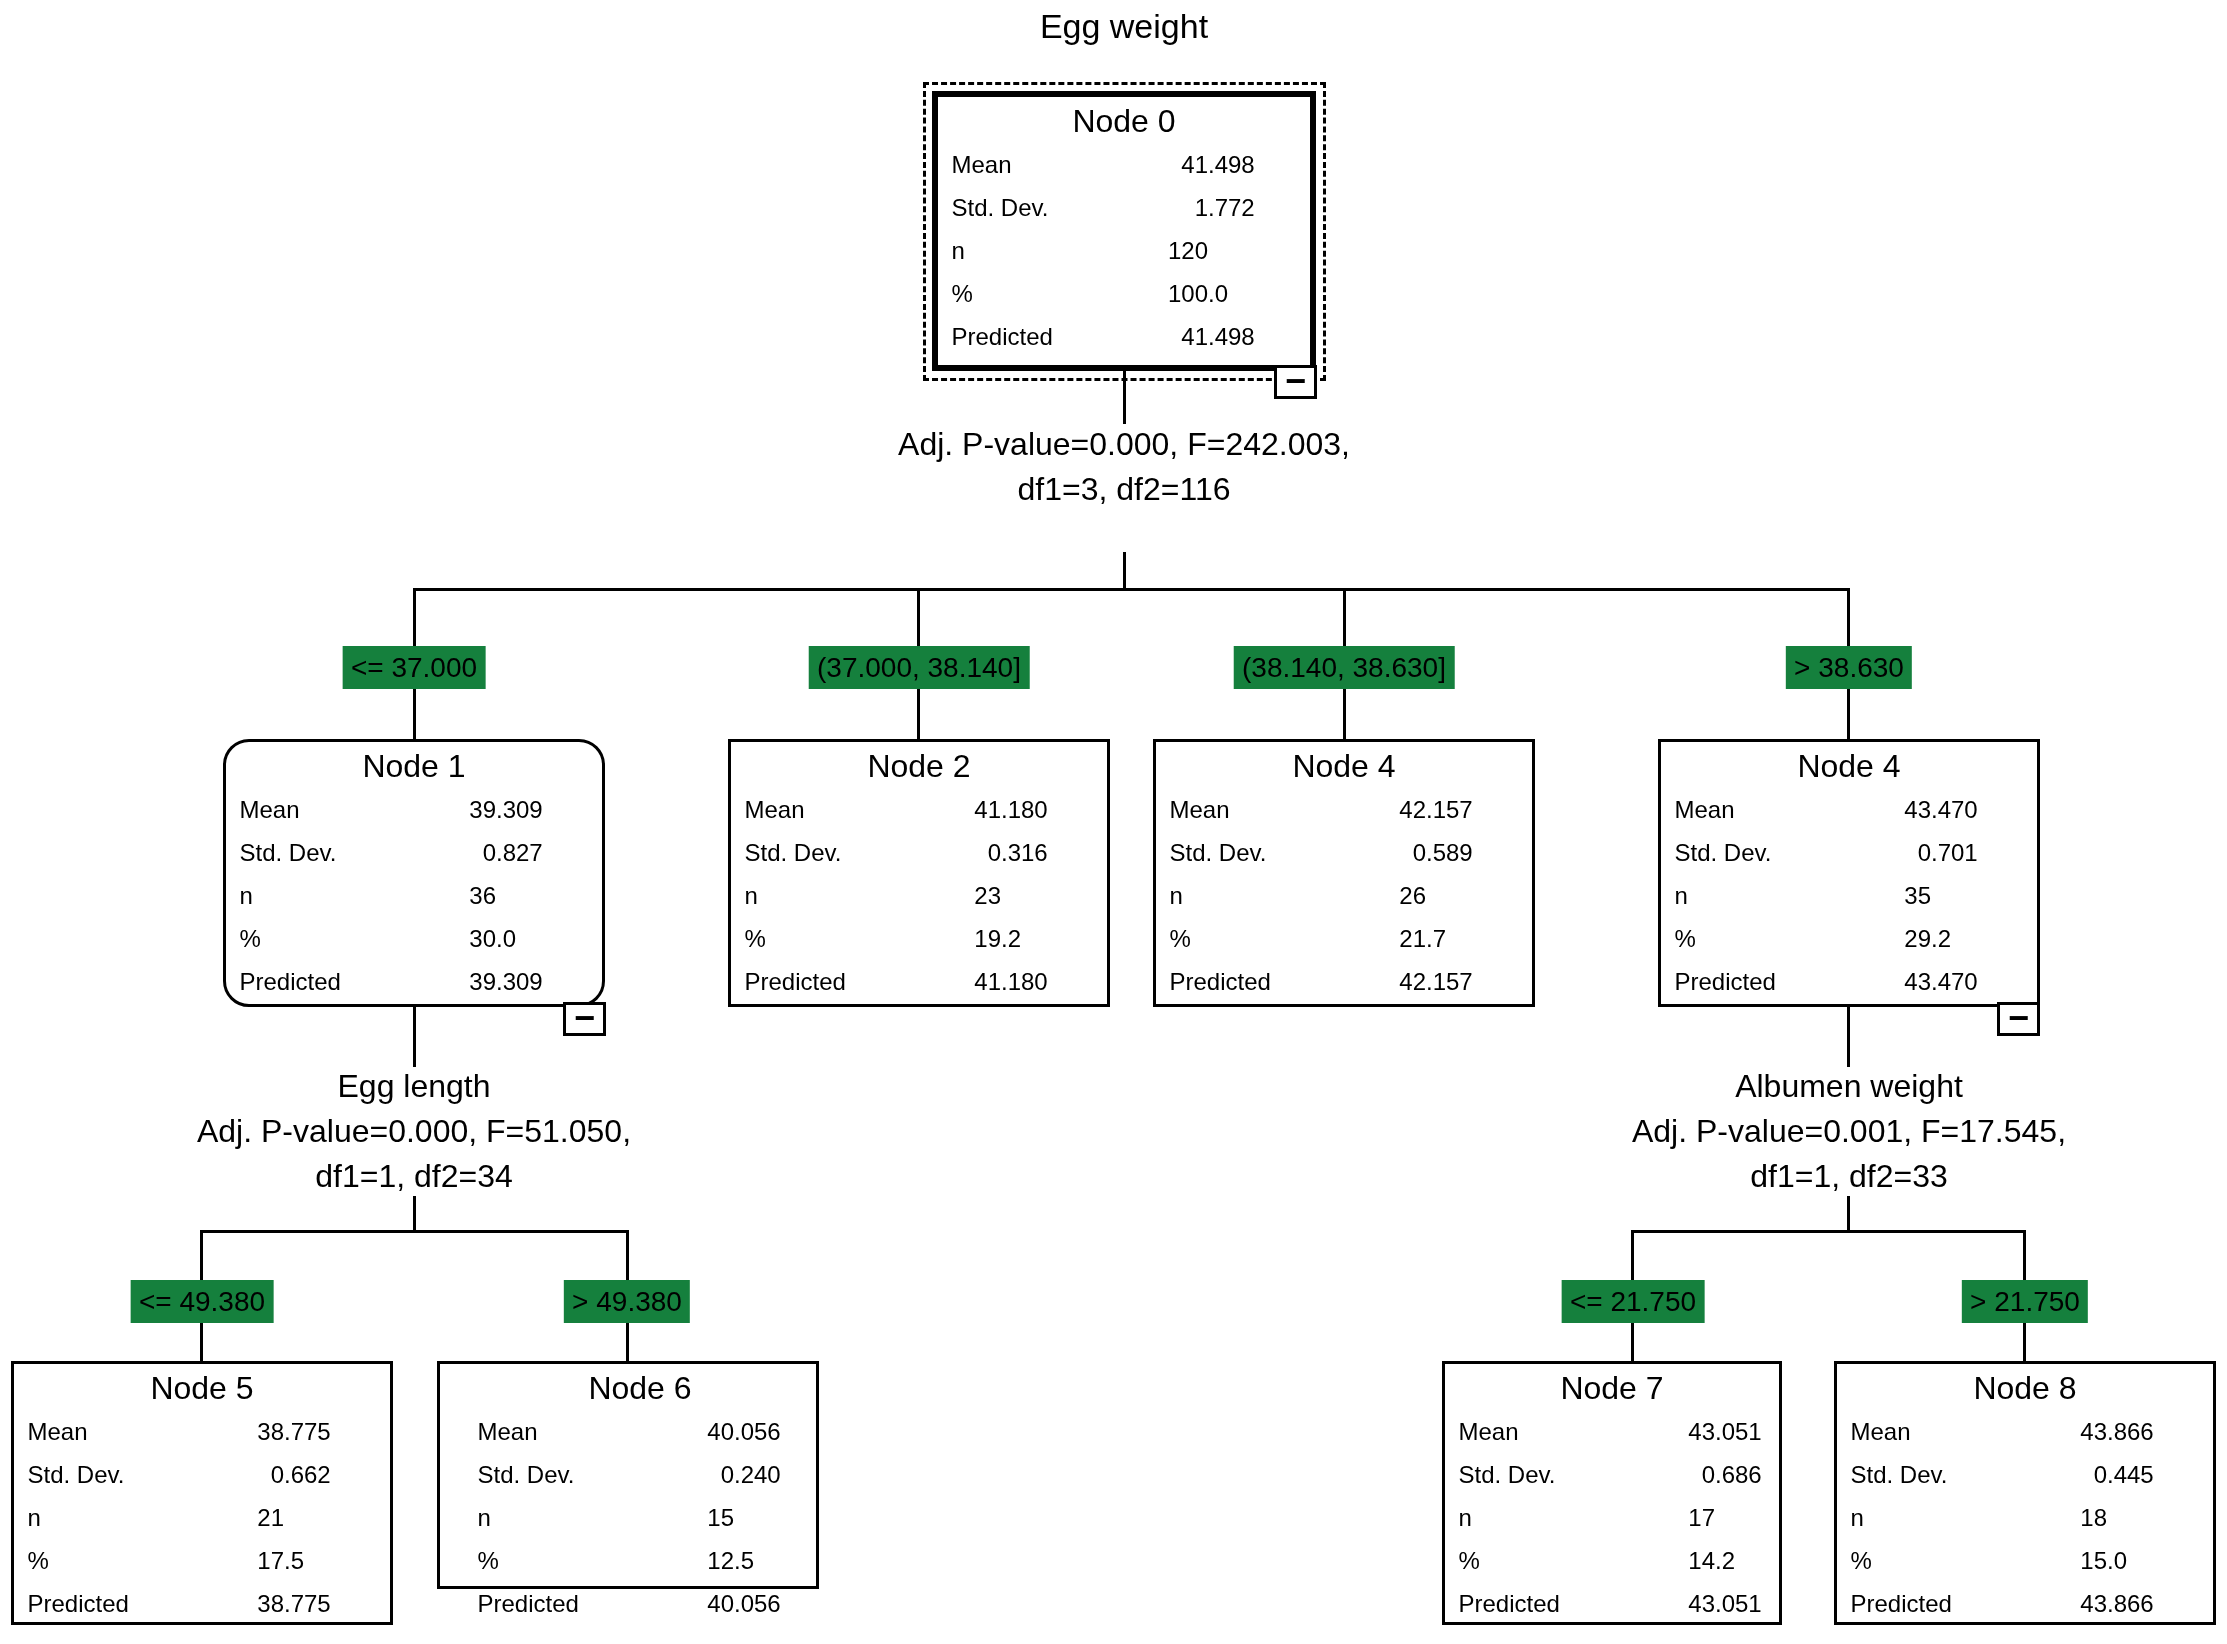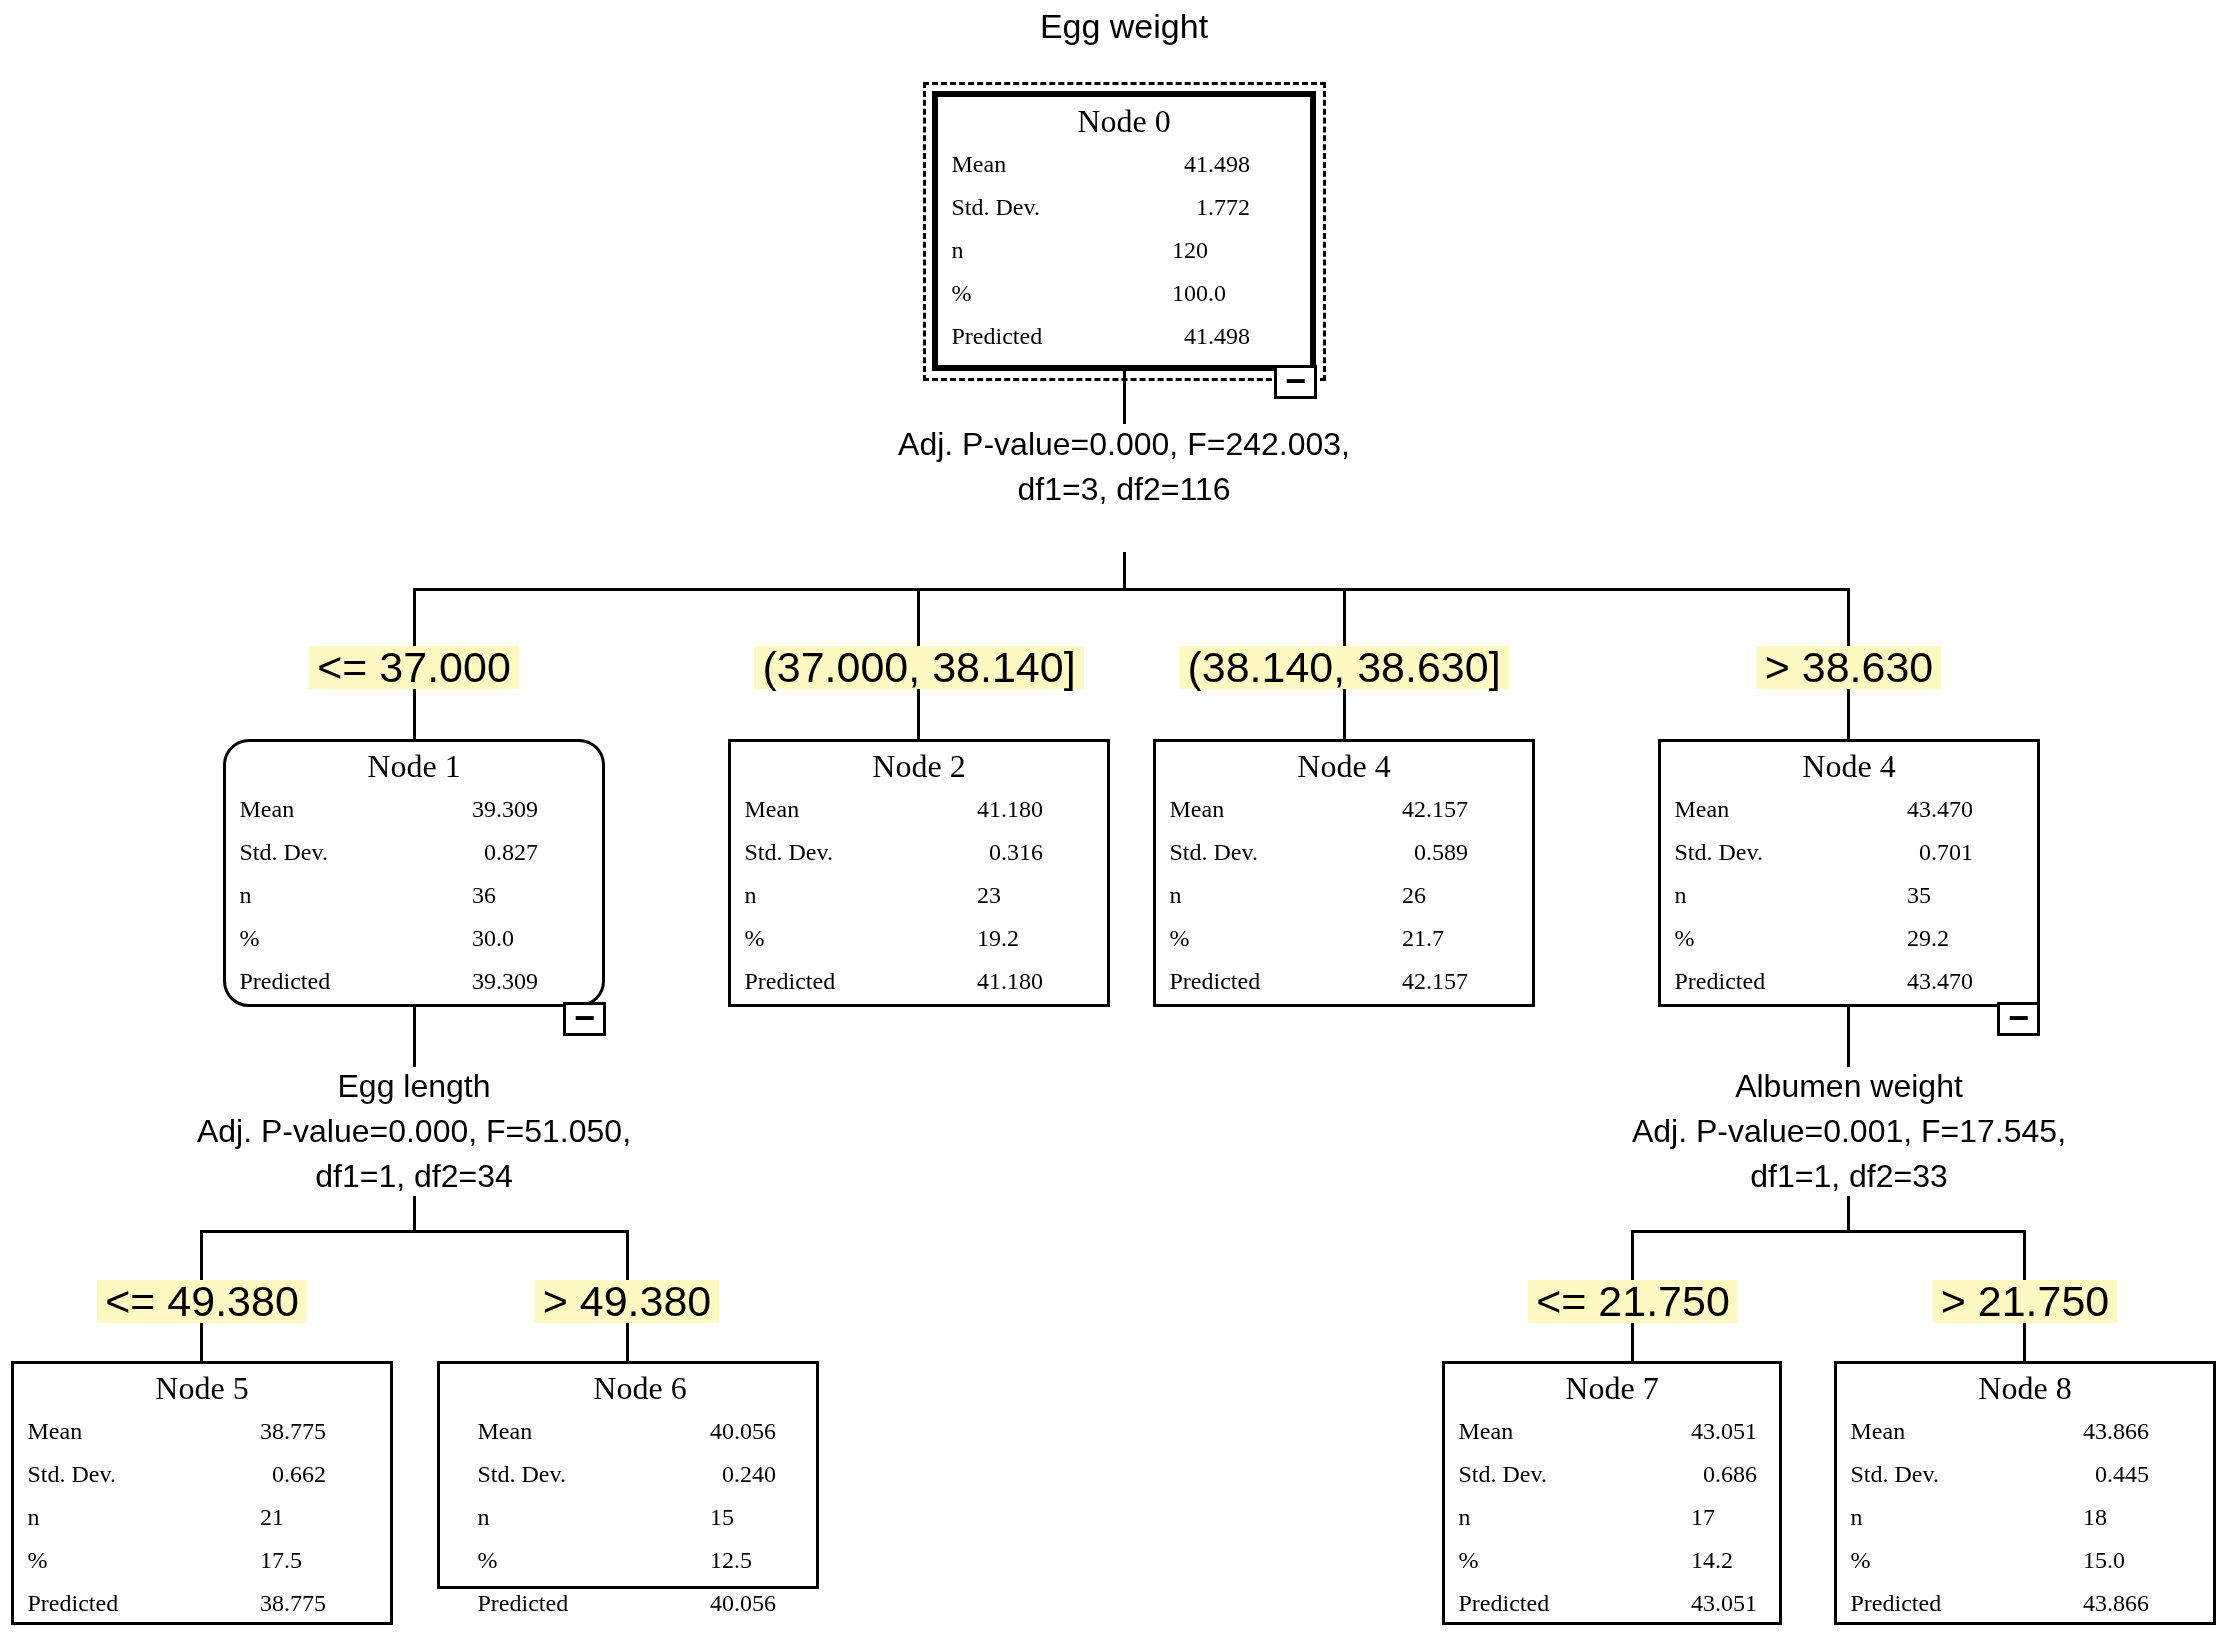--- a/index.html
+++ b/index.html
@@ -2,41 +2,41 @@
 <html style="font-size:8.3px"><head>
 <meta charset="utf-8">
 <style>
   html,body{margin:0;padding:0;background:#fff;}
   #canvas{position:relative;width:2227px;height:1645px;background:#fff;overflow:hidden;
           font-family:"Liberation Sans",sans-serif;color:#000;}
   
   .tree-title{position:absolute;top:7.3px;left:605px;width:1038px;text-align:center;
               font-size:34px;}
   
-  .nb{position:absolute;background:#fff;border:3.1px solid #000;box-sizing:border-box;z-index:2;font-family:Liberation Serif, serif;}
+  .nb{position:absolute;background:#fff;border:3.1px solid #000;box-sizing:border-box;z-index:2;}
   .nb.root{border-width:6.2px;}
   .nt{height:46px;line-height:48px;text-align:center;font-size:32px;}
   .r{position:relative;height:43px;line-height:43px;font-size:24px;}
   .l{position:absolute;left:13.5px;top:0;}
   .vi{position:absolute;left:0;top:0;width:270px;text-align:right;}
   .vf{position:absolute;left:270px;top:0;}
   
   .seln{position:absolute;border:3.1px dashed #000;box-sizing:border-box;z-index:1;}
   
   .mb{position:absolute;width:43px;height:34px;border:3.1px solid #000;box-sizing:border-box;
       background:#fff;z-index:4;text-align:center;line-height:26px;font-size:36px;
       font-weight:bold;padding:0;cursor:pointer;}
   
   .v{position:absolute;width:3.1px;background:#000;z-index:1;}
   .h{position:absolute;height:3.1px;background:#000;z-index:1;}
   
   .sp{position:absolute;width:1038px;text-align:center;font-size:32px;line-height:45px;z-index:2;}
   
-  .bl{position:absolute;transform:translateX(-50%);background:#fef9c3;padding:0 8.3px;
-      font-size:43px;line-height:43px;white-space:nowrap;z-index:3;}
+  .bl{position:absolute;transform:translateX(-50%);background:#15803d;padding:0 8.3px;
+      font-size:28px;line-height:43px;white-space:nowrap;z-index:3;}
 </style>
 </head>
 <body>
 
 <div id="canvas">
 
   <div class="tree-title">Egg weight</div>
 
   <div class="seln" style="left:923px;top:82px;width:403px;height:299px;"></div>
 

